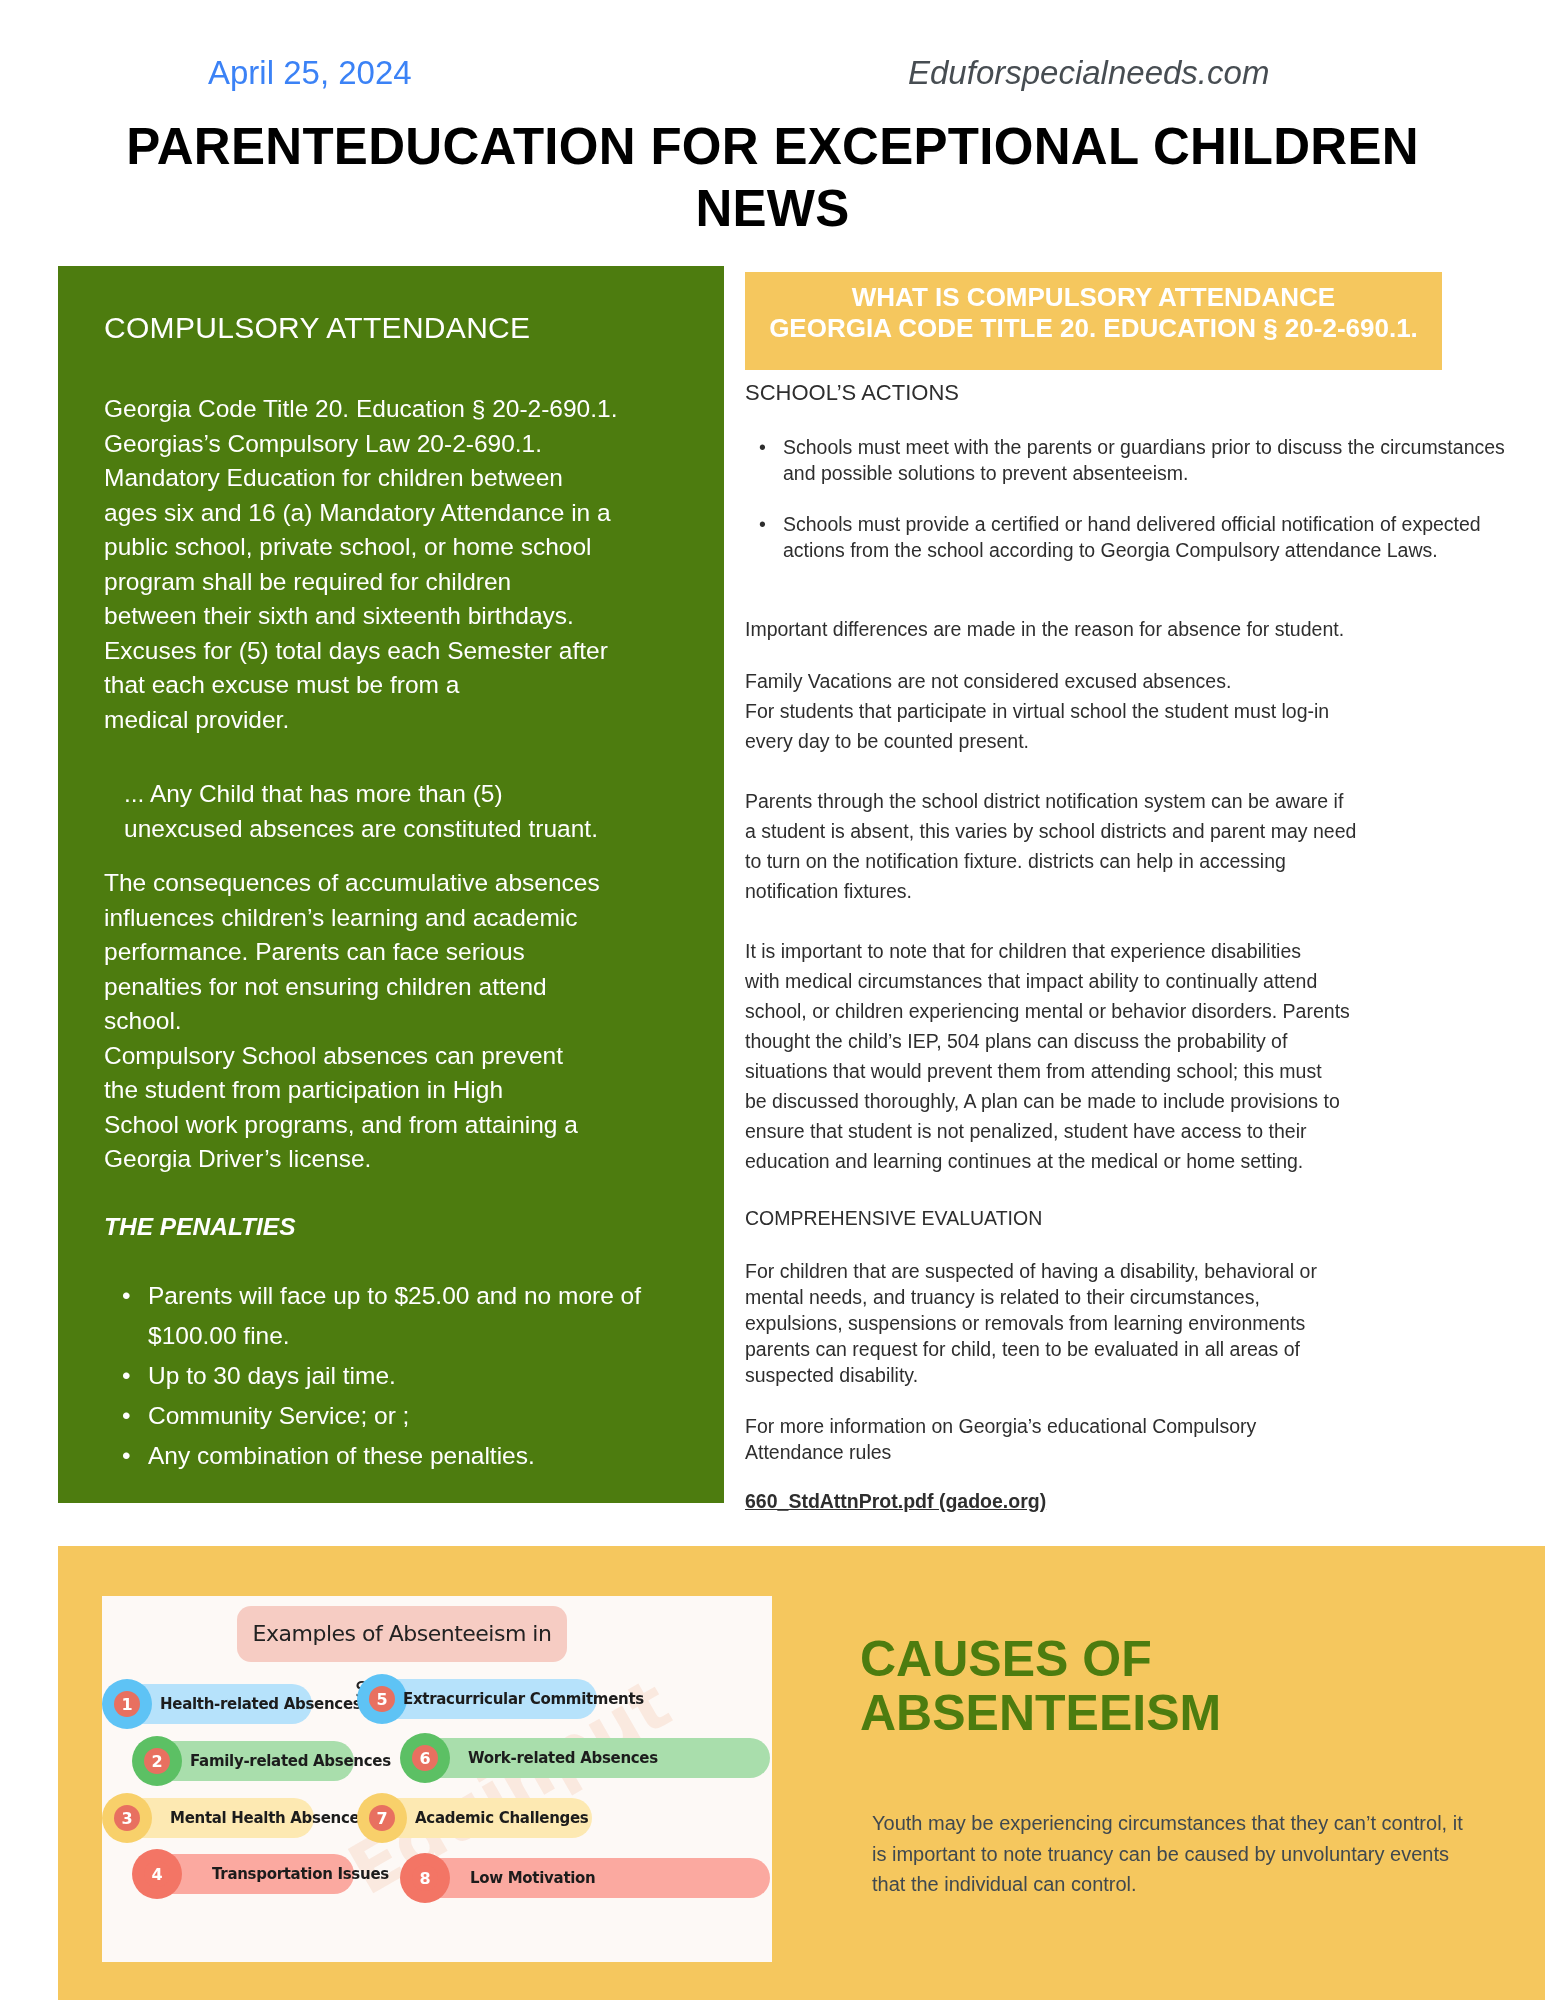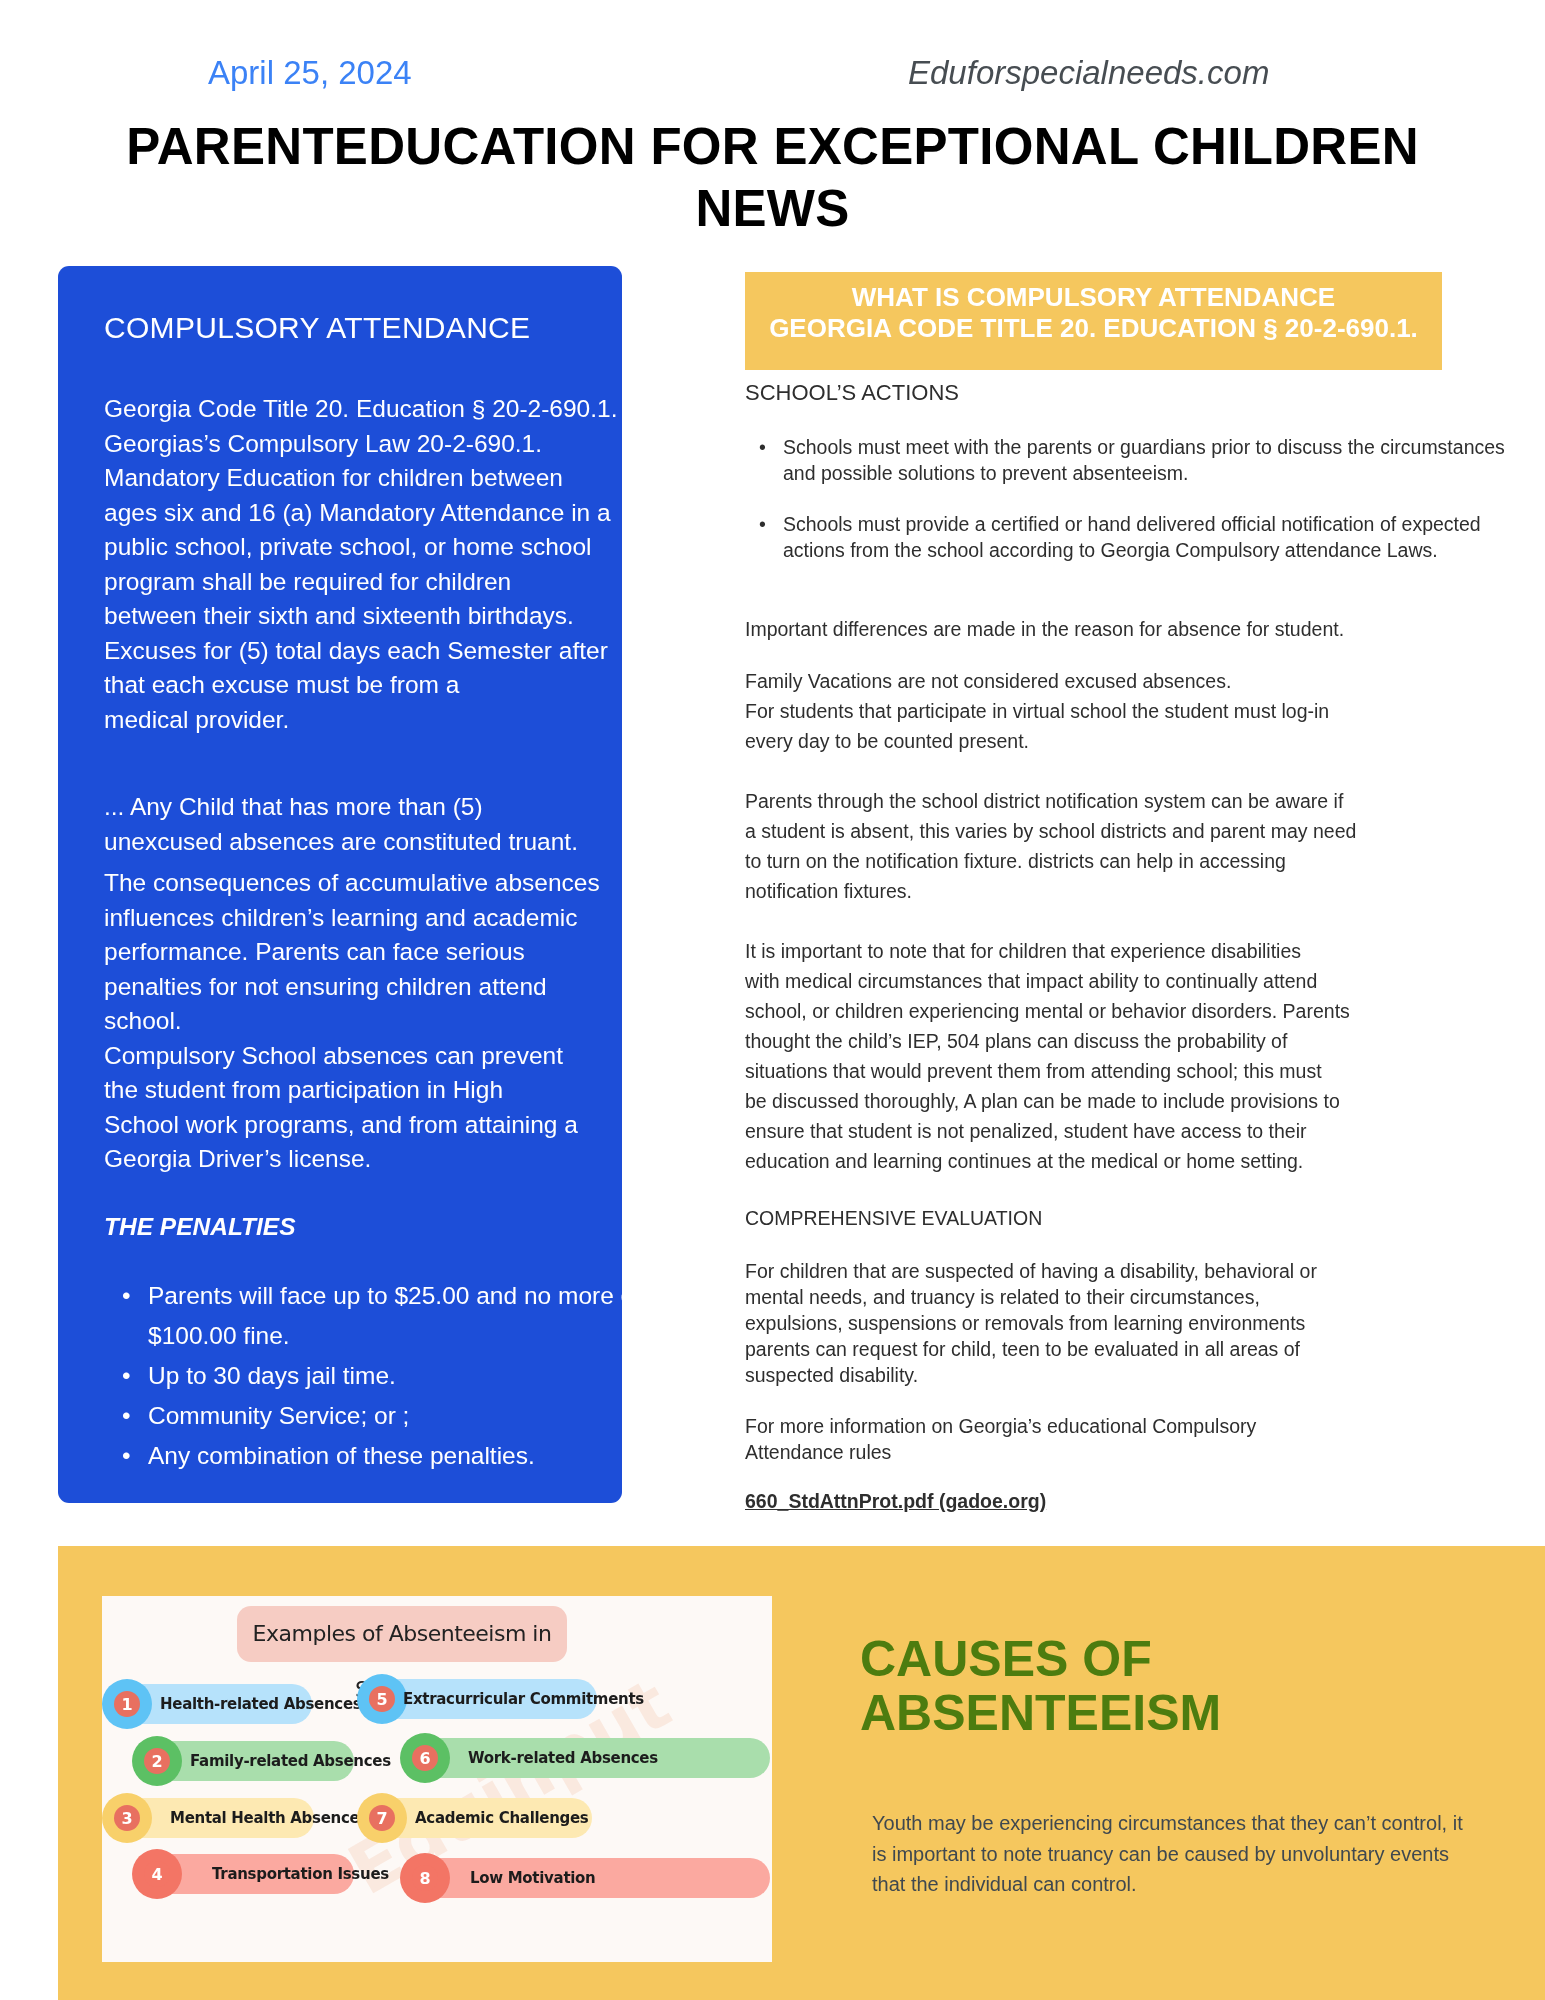--- a/index.html
+++ b/index.html
@@ -8,22 +8,22 @@
 
   .header-date { position: absolute; left: 208px; top: 54px; font-size: 33px; color: #3b82f6;
                  font-family: "Liberation Sans", sans-serif; }
   .header-site { position: absolute; left: 908px; top: 54px; font-size: 33px; color: #474d52;
                  font-family: "Liberation Sans", sans-serif; font-style: italic; }
   .main-title { position: absolute; left: 0; top: 116px; width: 1545px; text-align: center;
                 font-family: "Liberation Sans", sans-serif; font-weight: 700; font-size: 51px;
                 line-height: 62px; color: #000; letter-spacing: 0.3px; }
 
   
-  .blue-panel { position: absolute; left: 58px; top: 266px; width: 564px; height: 1237px;
-                background: #1d4ed8; color: #ffffff; box-sizing: border-box; padding: 0 46px; border-radius: 11px; }
+  .blue-panel { position: absolute; left: 58px; top: 266px; width: 666px; height: 1237px;
+                background: #4d7c0f; color: #ffffff; box-sizing: border-box; padding: 0 46px; }
   .blue-panel .panel-title { position: absolute; left: 46px; top: 45px; font-size: 30px;
                 font-family: "Liberation Sans", sans-serif; letter-spacing: 0.3px; }
   .blue-panel .p { position: absolute; left: 46px; width: 580px; font-size: 24.5px; line-height: 34.5px;
                    font-family: "Liberation Sans", sans-serif; white-space: pre-line; }
   .blue-panel .pen-title { position: absolute; left: 46px; top: 947px; font-size: 24.5px; font-weight: 700;
                    font-family: "Liberation Sans", sans-serif; font-style: italic; }
   .blue-panel ul { position: absolute; left: 46px; top: 1010px; margin: 0; padding: 0 0 0 44px; width: 530px;
                    font-size: 24.5px; line-height: 40px; font-family: "Liberation Sans", sans-serif; list-style: none; }
   .blue-panel li { position: relative; }
   .blue-panel li .bullet { position: absolute; left: -26px; top: 0; }
@@ -85,21 +85,21 @@
   <div class="p" style="top:126px;">Georgia Code Title 20. Education § 20-2-690.1.
 Georgias’s Compulsory Law 20-2-690.1.
 Mandatory Education for children between
 ages six and 16 (a) Mandatory Attendance in a
 public school, private school, or home school
 program shall be required for children
 between their sixth and sixteenth birthdays.
 Excuses for (5) total days each Semester after
 that each excuse must be from a
 medical provider.</div>
-  <div class="p" style="top:524px;">... Any Child that has more than (5)
+  <div class="p" style="top:511px;margin-left:20px;">... Any Child that has more than (5)
 unexcused absences are constituted truant.</div>
   <div class="p" style="top:600px;">The consequences of accumulative absences
 influences children’s learning and academic
 performance. Parents can face serious
 penalties for not ensuring children attend
 school.
 Compulsory School absences can prevent
 the student from participation in High
 School work programs, and from attaining a
 Georgia Driver’s license.</div>

